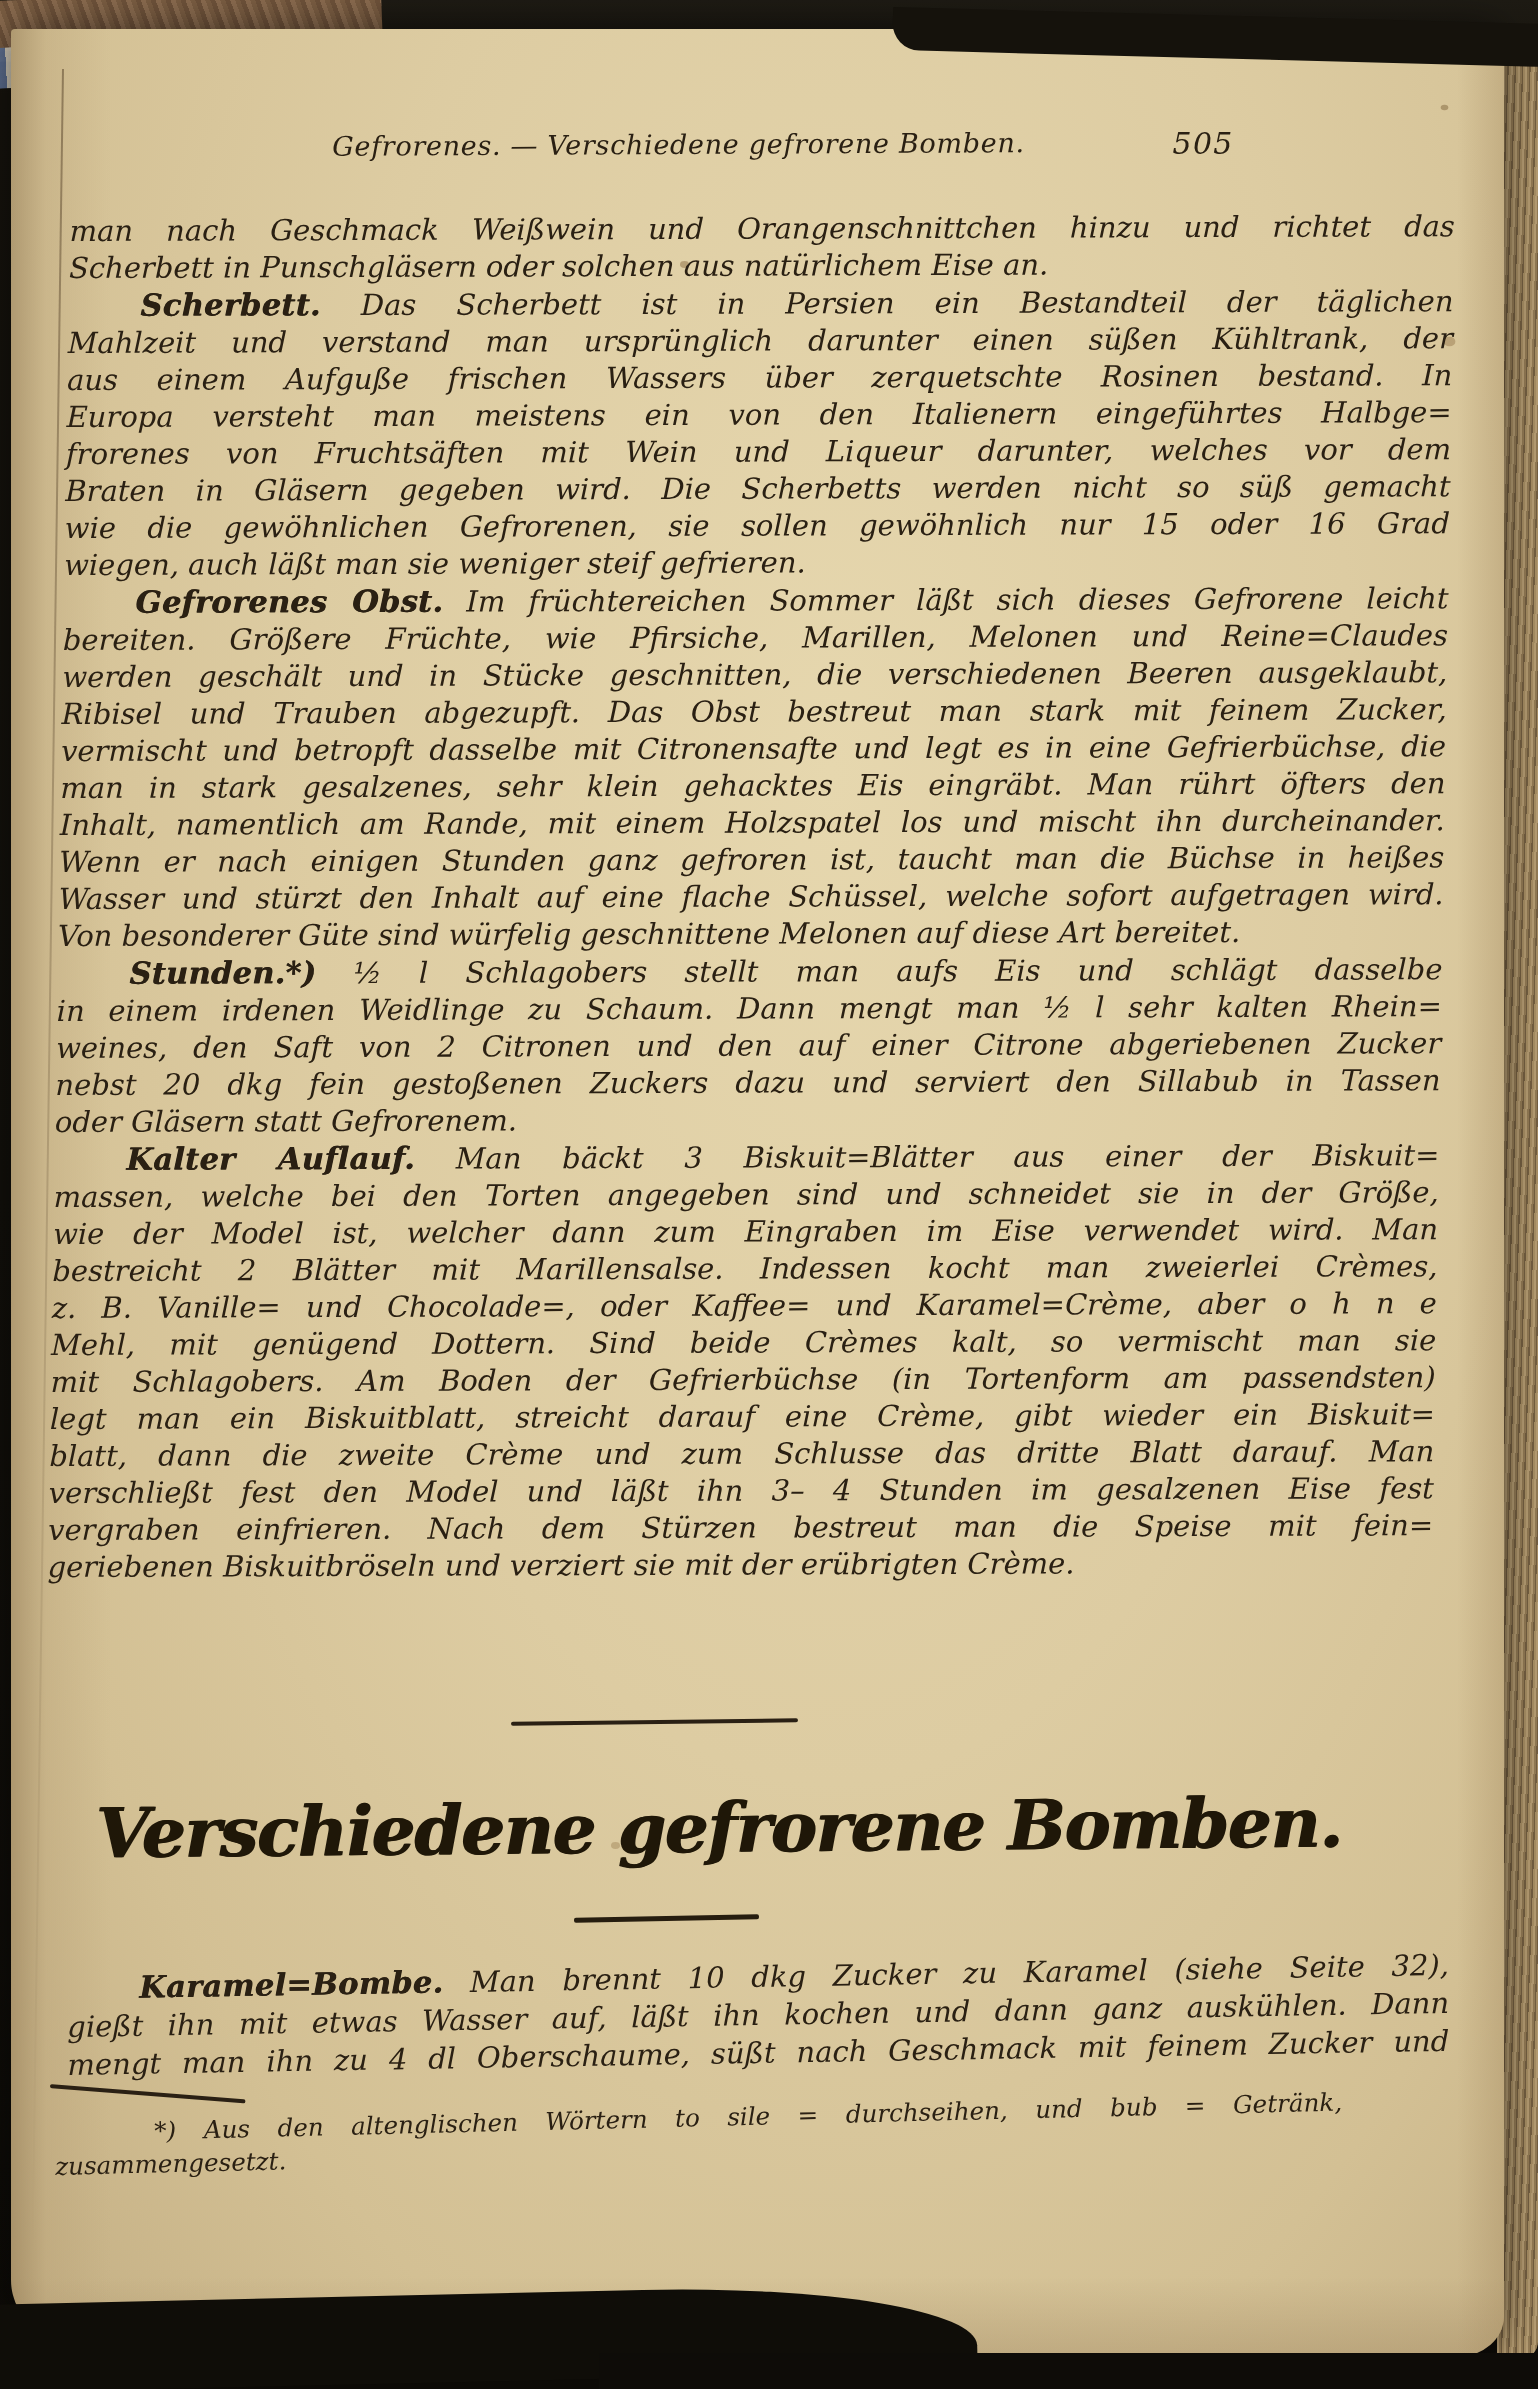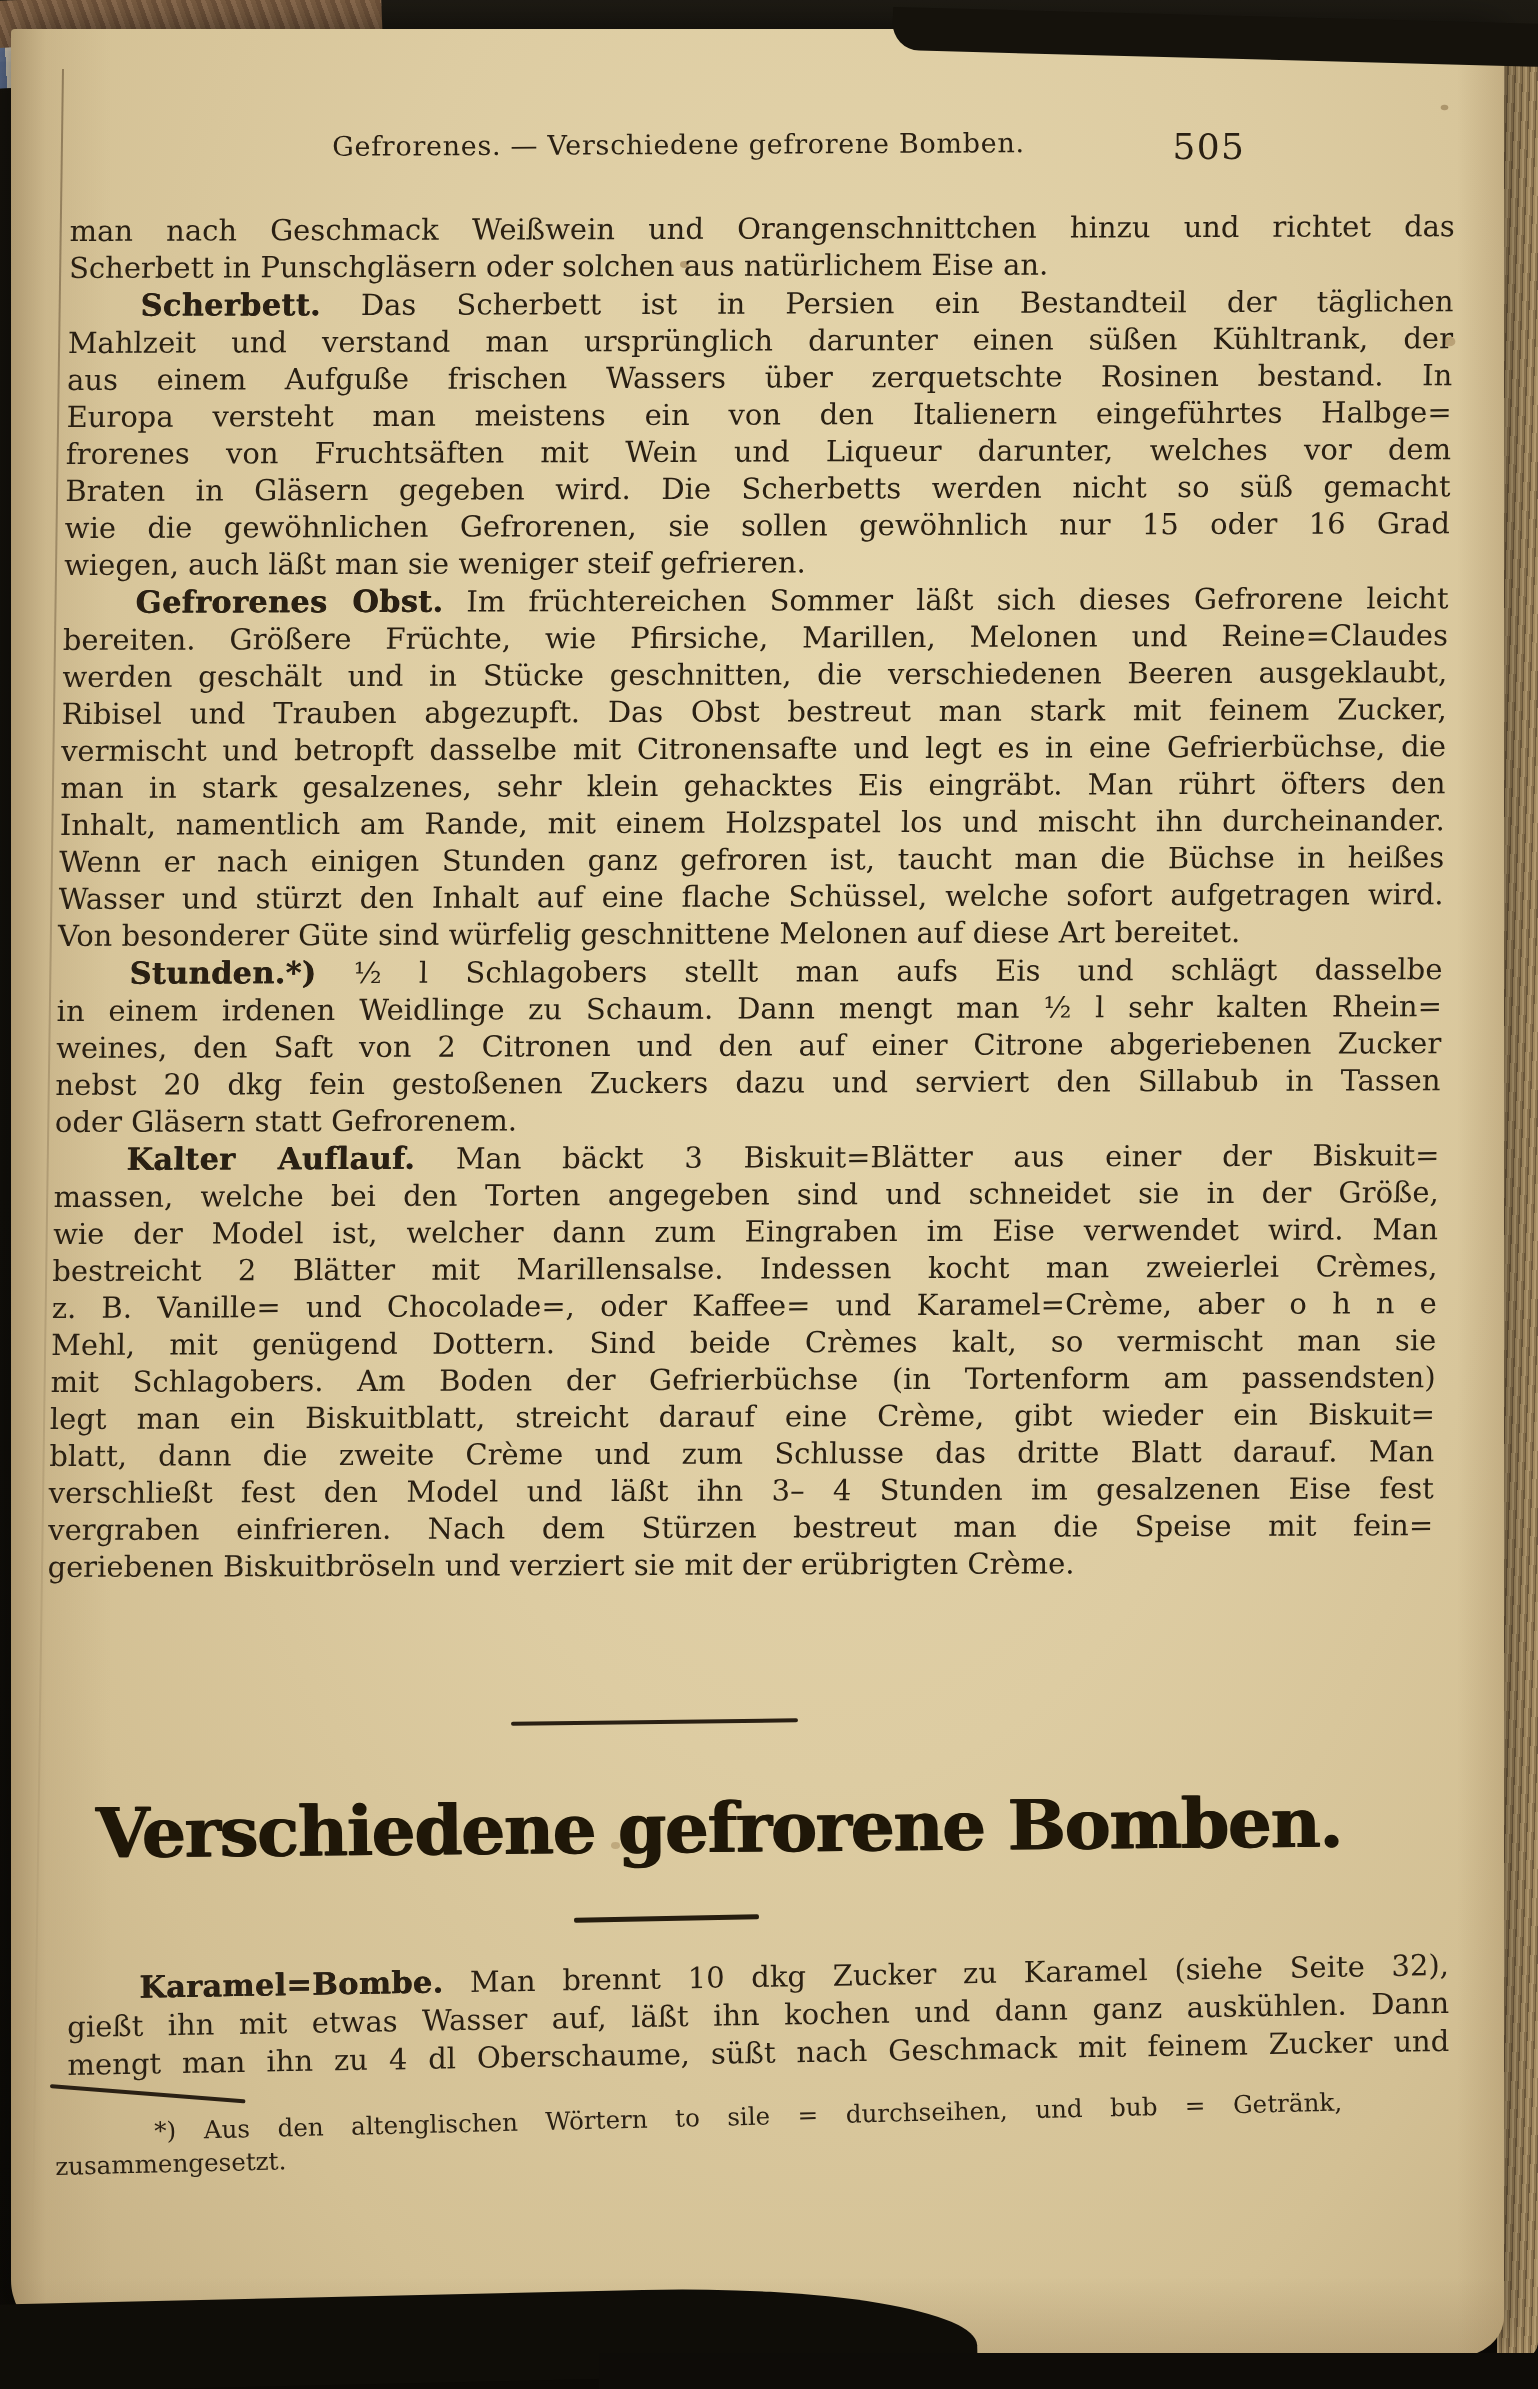--- a/index.html
+++ b/index.html
@@ -22,39 +22,39 @@
     background:repeating-linear-gradient(92deg,#b69d73 0 2px,#937b55 2px 4px,#745f41 4px 5.3px,#a78e64 5.3px 7.3px);
     border-radius:0 0 17.3px 5.3px;}
   
   .page{position:absolute;left:10.6px;top:29px;width:1493px;height:2328px;
     background:
       linear-gradient(90deg,rgba(146,122,84,.55) 0px,rgba(183,160,118,.35) 35px,rgba(0,0,0,0) 100px),
       linear-gradient(270deg,rgba(166,140,98,.40) 0px,rgba(0,0,0,0) 47px),
       linear-gradient(0deg,rgba(150,125,88,.35) 0px,rgba(0,0,0,0) 80px),
       radial-gradient(ellipse at 55% 32%,#e6d7ae 0%,#ddcca2 45%,#d3c094 76%,#c3ae83 100%);
     border-radius:4px 22.6px 47px 100px / 4px 28px 41px 77px;
-    box-shadow:0 0 40px rgba(0,0,0,.55);}
+    box-shadow:0 0 40px rgba(0,0,0,.55);font-style:italic;}
   .gutter-line{position:absolute;left:51px;top:40px;width:2px;height:2196px;
     background:linear-gradient(180deg,rgba(92,72,46,.55),rgba(92,72,46,.18) 60%,rgba(92,72,46,0));
     transform:rotate(0.8deg);transform-origin:top;}
   .spots{position:absolute;left:0;top:0;width:5.3px;height:3.3px;border-radius:50%;
     background:rgba(128,96,54,.0);
     box-shadow:671px 234px 0 2px rgba(131,98,56,.45),1436px 311px 0 3.3px rgba(138,106,62,.40),
       1431px 77px 0 1.3px rgba(120,90,50,.45),602px 1815px 0 2px rgba(140,108,64,.35);}
   .top-wedge{position:absolute;top:24px;right:-6.7px;width:652px;height:43px;background:#15120c;
     transform:rotate(1.5deg);transform-origin:right top;border-radius:0 0 0 27px;}
   .bottom-curve{position:absolute;left:-20px;bottom:-4px;width:998px;height:88px;background:#0f0d08;
     transform:rotate(-1.3deg);transform-origin:left bottom;border-top-right-radius:333px 63px;}
   .bottom-strip{position:absolute;left:599px;right:0;bottom:0;height:36px;background:#0e0c08;}
 
   
   .page *{color:#2a2013;}
   .running-title{position:absolute;left:0;right:0;top:100px;text-align:center;
     transform:translateX(-79px) rotate(-0.3deg);font-size:27px;letter-spacing:0.7px;white-space:nowrap;}
-  .page-number{position:absolute;left:1162px;top:97px;font-size:36px;letter-spacing:1.3px;text-align:center;}
+  .page-number{position:absolute;left:1162px;top:97px;font-size:30px;letter-spacing:1.3px;text-align:center;}
 
   .para-block{position:absolute;font-size:29px;line-height:37px;text-align:justify;}
   .body-block{left:59px;right:49px;top:184px;
     transform:skewX(-1.15deg) rotate(-0.2deg);transform-origin:0 0;}
   .karamel-block{left:56px;right:55px;top:1940px;line-height:38px;
     transform:rotate(-1.0deg) skewX(-0.7deg);transform-origin:0 0;}
   .footnote-block{left:43px;right:162px;top:2088px;font-size:24.6px;line-height:33px;
     transform:rotate(-1.4deg);transform-origin:0 0;}
   .line{text-align:justify;text-align-last:justify;}
   .line.last{text-align-last:left;}

